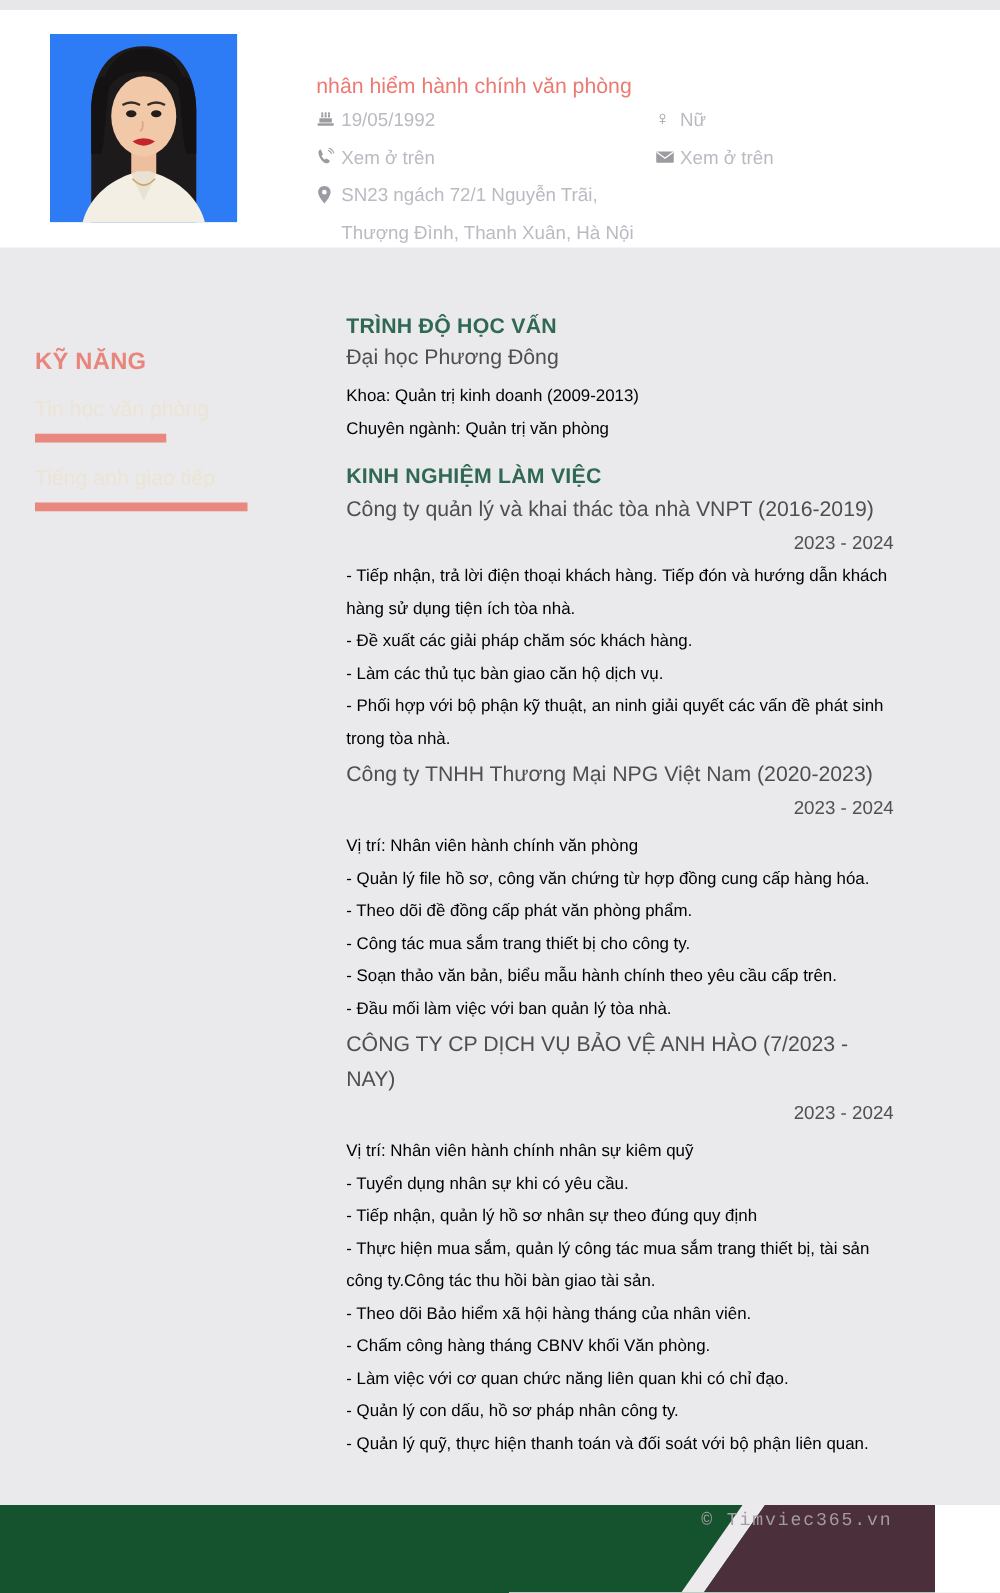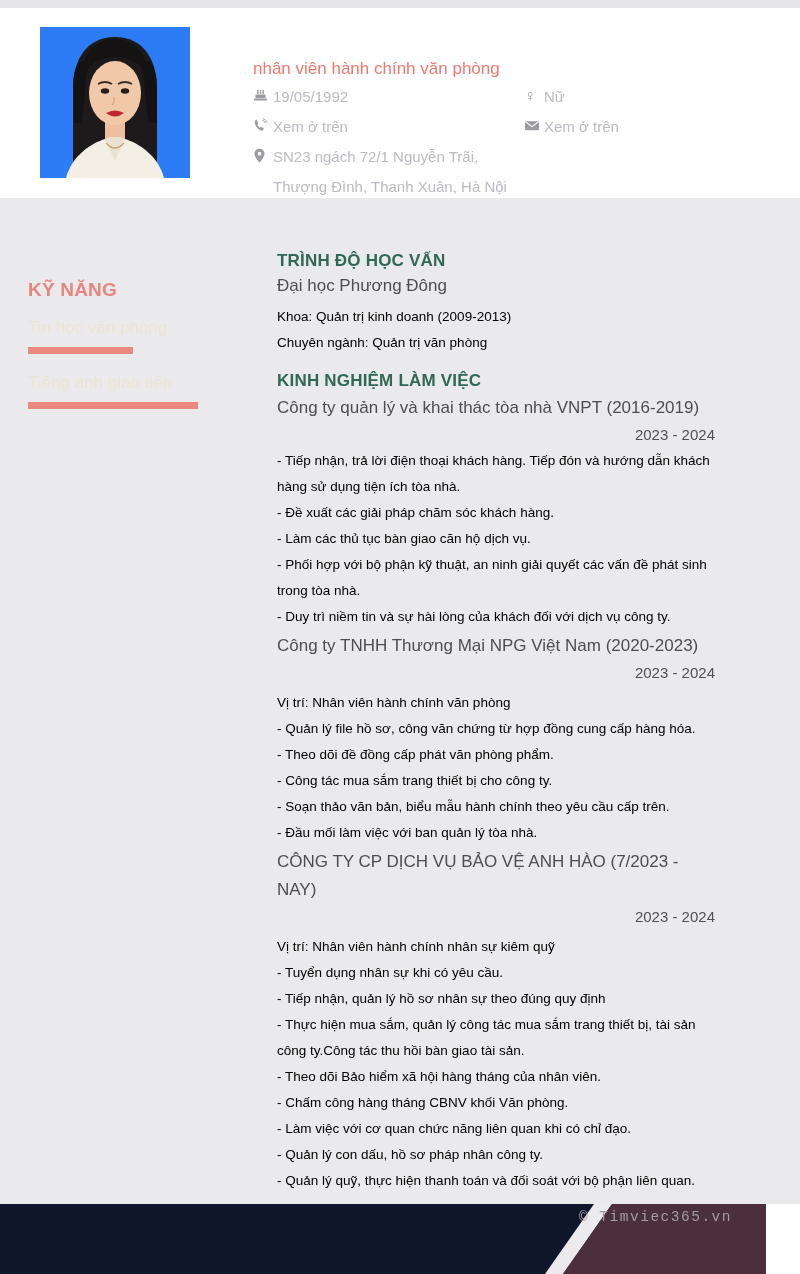--- a/index.html
+++ b/index.html
@@ -38,21 +38,21 @@
   .sec-heading.exp{margin-top:14px;}
   .school,.company{font-size:17px;line-height:28px;color:#4e4e50;font-weight:400;}
   .detail,.position,.duty{font-size:13.5px;line-height:26px;color:#000000;}
   .period{font-size:15px;line-height:26px;color:#515153;text-align:right;}
   .position{margin-top:4px;}
   .job{margin-top:2px;}
   .edu-block .school{margin-bottom:4px;}
   .duties{margin:0;padding:0;list-style:none;}
 
   
-  .footer{position:absolute;left:0;top:1204px;width:748px;height:70px;background:#0f172a;padding-left:18px;}
+  .footer{position:absolute;left:0;top:1204px;width:748px;height:70px;background:#14532d;}
   .footer .stripe{position:absolute;inset:0;background:#eceaed;
     clip-path:polygon(594px 0,612px 0,563px 70px,545px 70px);}
   .footer .dark{position:absolute;inset:0;background:#4b2f3a;
     clip-path:polygon(612px 0,800px 0,800px 70px,563px 70px);}
   .watermark{position:absolute;right:34px;top:5px;
     font-family:"Liberation Mono","DejaVu Sans Mono",monospace;
     font-size:14.5px;color:#a49ba1;letter-spacing:1.5px;}
 </style>
 </head>
 <body>
@@ -83,21 +83,21 @@
       <ellipse cx="85" cy="64" rx="4.2" ry="2.8" fill="#241d1a"></ellipse>
 
       <path d="M74 70 q1 6 -2 8" stroke="#d9a787" stroke-width="1.5" fill="none"></path>
       <path d="M66 86 q9 7 18 0 q-9 -5 -18 0 Z" fill="#c42430"></path>
 
       <path d="M66 116 q9 10 18 0" stroke="#c9a86a" stroke-width="1.4" fill="none"></path>
     </svg>
   </div>
 
   <div class="info">
-    <h1 class="job-title">nhân viên hành chính văn phòng</h1>
+    <h1 class="job-title">nhân hiểm hành chính văn phòng</h1>
     <div class="info-grid">
       <div class="info-row">
         <span class="ic">
           <svg width="15" height="15" viewBox="0 0 15 15" fill="currentColor">
               <rect x="1" y="10.5" width="13" height="2" rx="0.5"></rect>
               <path d="M2.5 6.5 h10 v3.5 h-10 Z"></path>
               <rect x="4" y="3.5" width="1.6" height="2.4"></rect>
               <rect x="6.7" y="3.5" width="1.6" height="2.4"></rect>
               <rect x="9.4" y="3.5" width="1.6" height="2.4"></rect>
               <circle cx="4.8" cy="2.6" r="0.9"></circle>
@@ -176,21 +176,20 @@
     <h2 class="sec-heading exp">KINH NGHIỆM LÀM VIỆC</h2>
 
     <div class="job">
       <div class="company">Công ty quản lý và khai thác tòa nhà VNPT (2016-2019)</div>
       <div class="period">2023 - 2024</div>
       <ul class="duties">
         <li class="duty">- Tiếp nhận, trả lời điện thoại khách hàng. Tiếp đón và hướng dẫn khách hàng sử dụng tiện ích tòa nhà.</li>
         <li class="duty">- Đề xuất các giải pháp chăm sóc khách hàng.</li>
         <li class="duty">- Làm các thủ tục bàn giao căn hộ dịch vụ.</li>
         <li class="duty">- Phối hợp với bộ phận kỹ thuật, an ninh giải quyết các vấn đề phát sinh trong tòa nhà.</li>
-        <li class="duty">- Duy trì niềm tin và sự hài lòng của khách đối với dịch vụ công ty.</li>
       </ul>
     </div>
 
     <div class="job">
       <div class="company">Công ty TNHH Thương Mại NPG Việt Nam (2020-2023)</div>
       <div class="period">2023 - 2024</div>
       <div class="position">Vị trí: Nhân viên hành chính văn phòng</div>
       <ul class="duties">
         <li class="duty">- Quản lý file hồ sơ, công văn chứng từ hợp đồng cung cấp hàng hóa.</li>
         <li class="duty">- Theo dõi đề đồng cấp phát văn phòng phẩm.</li>

